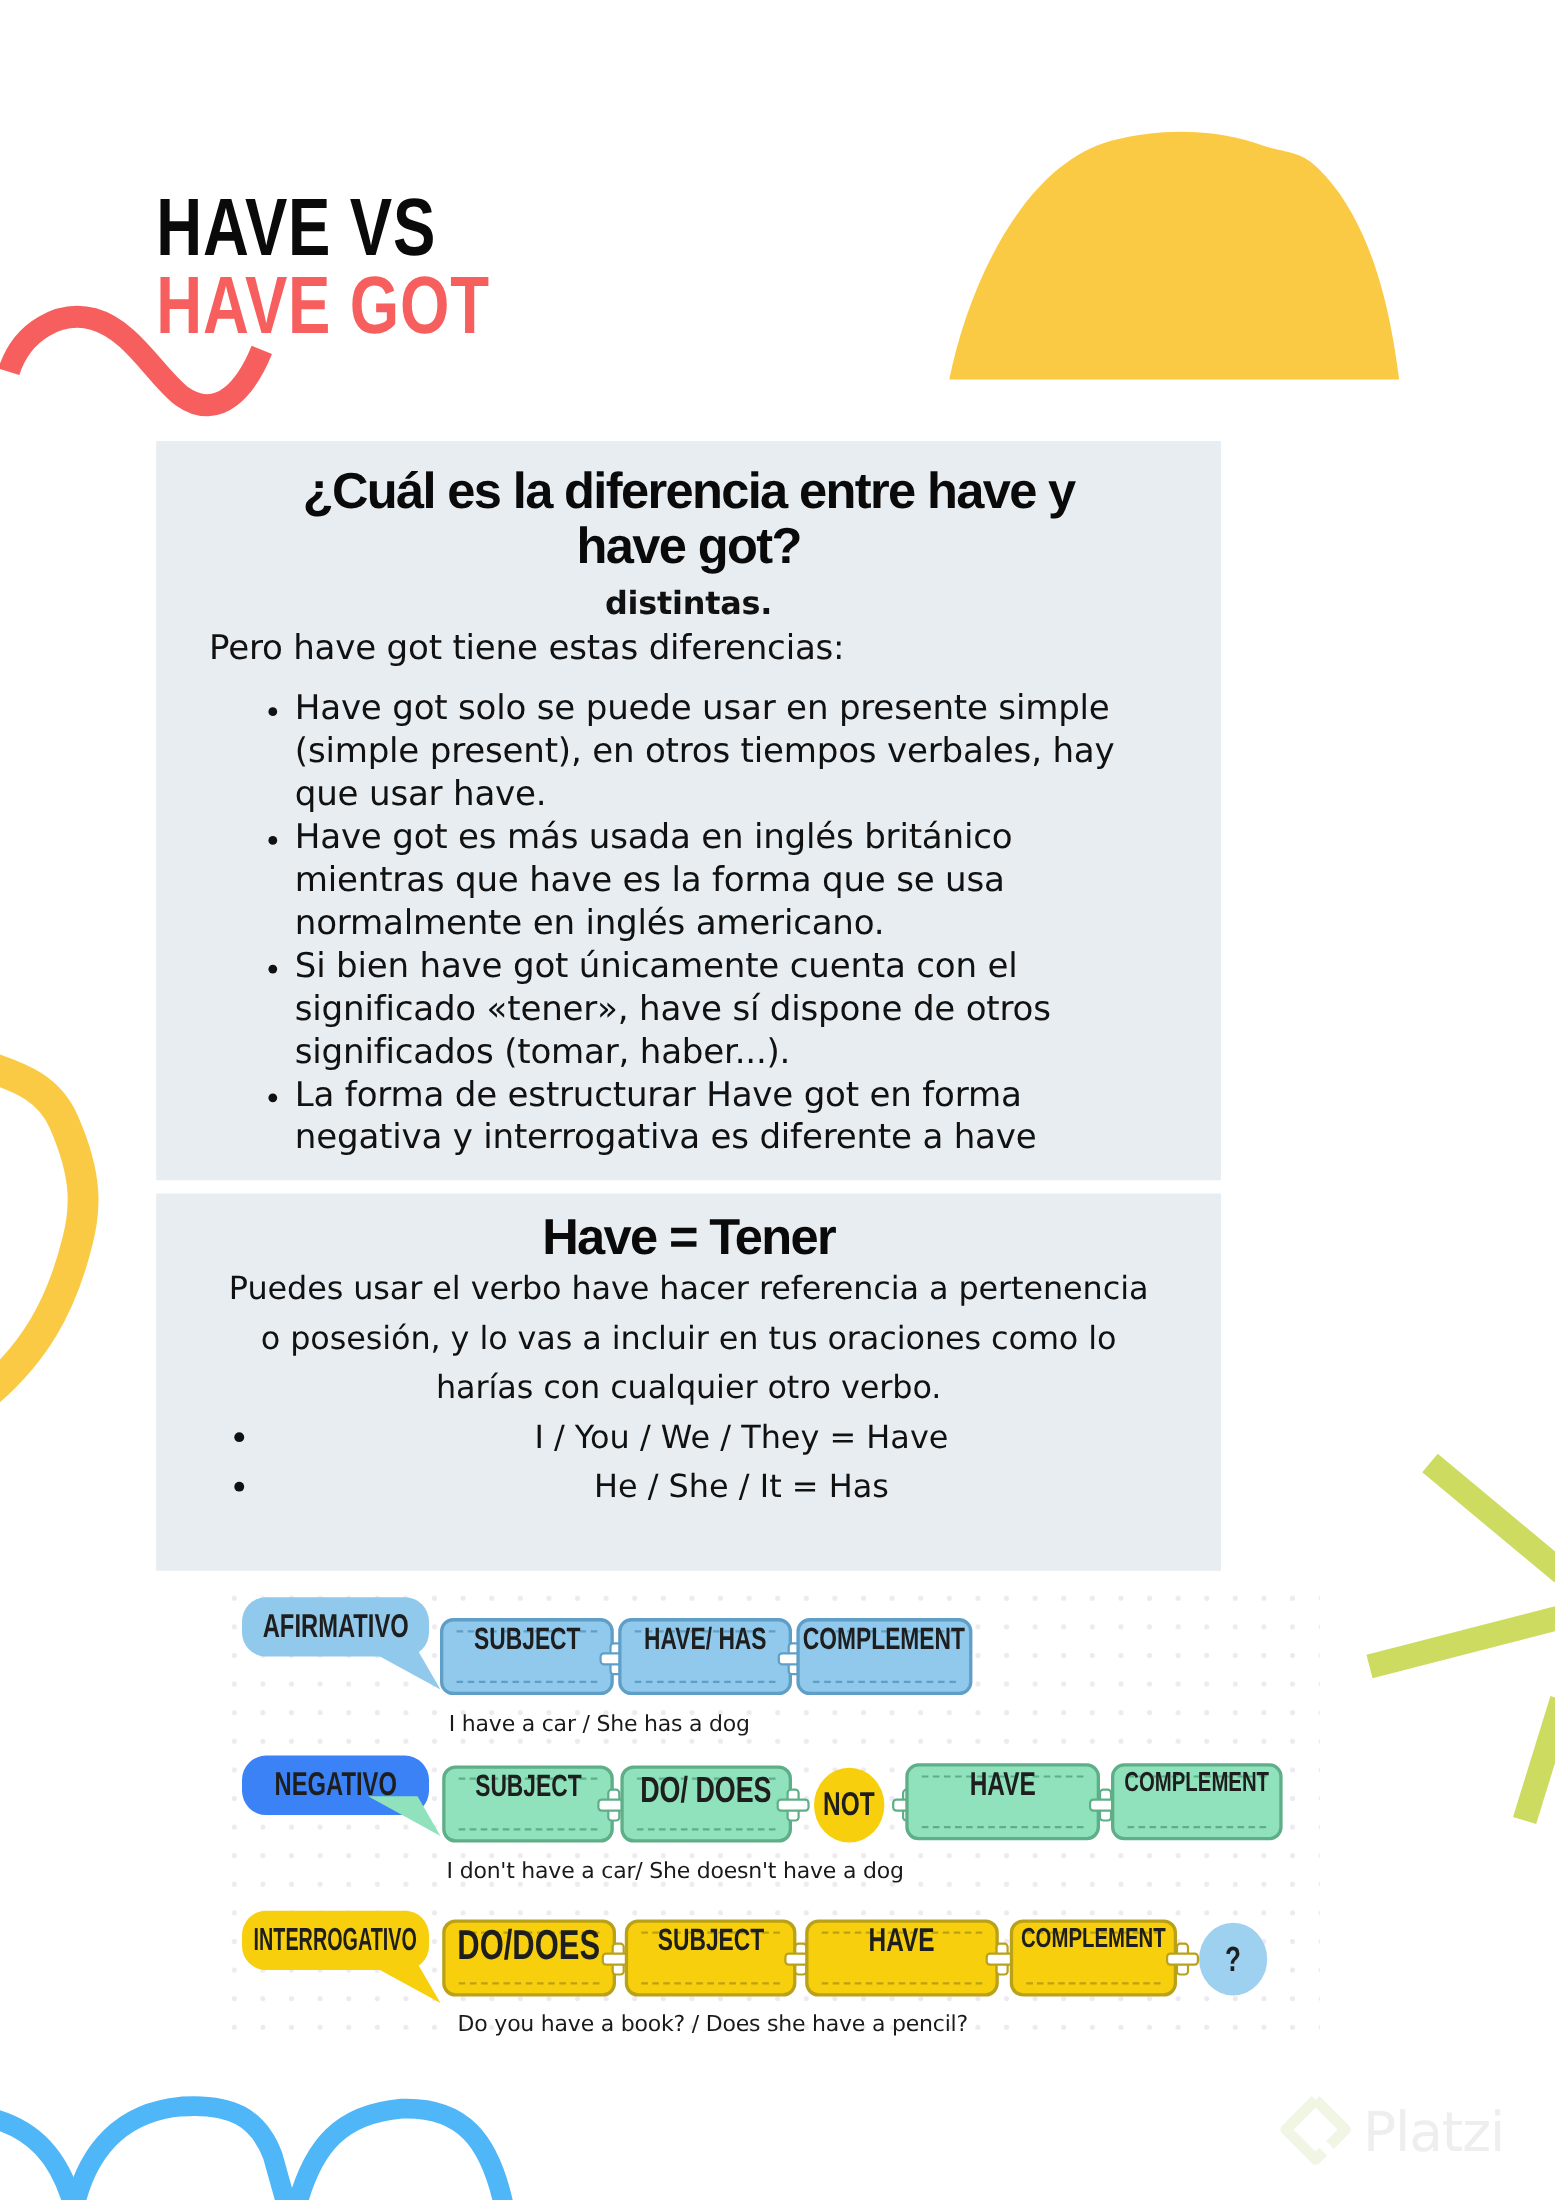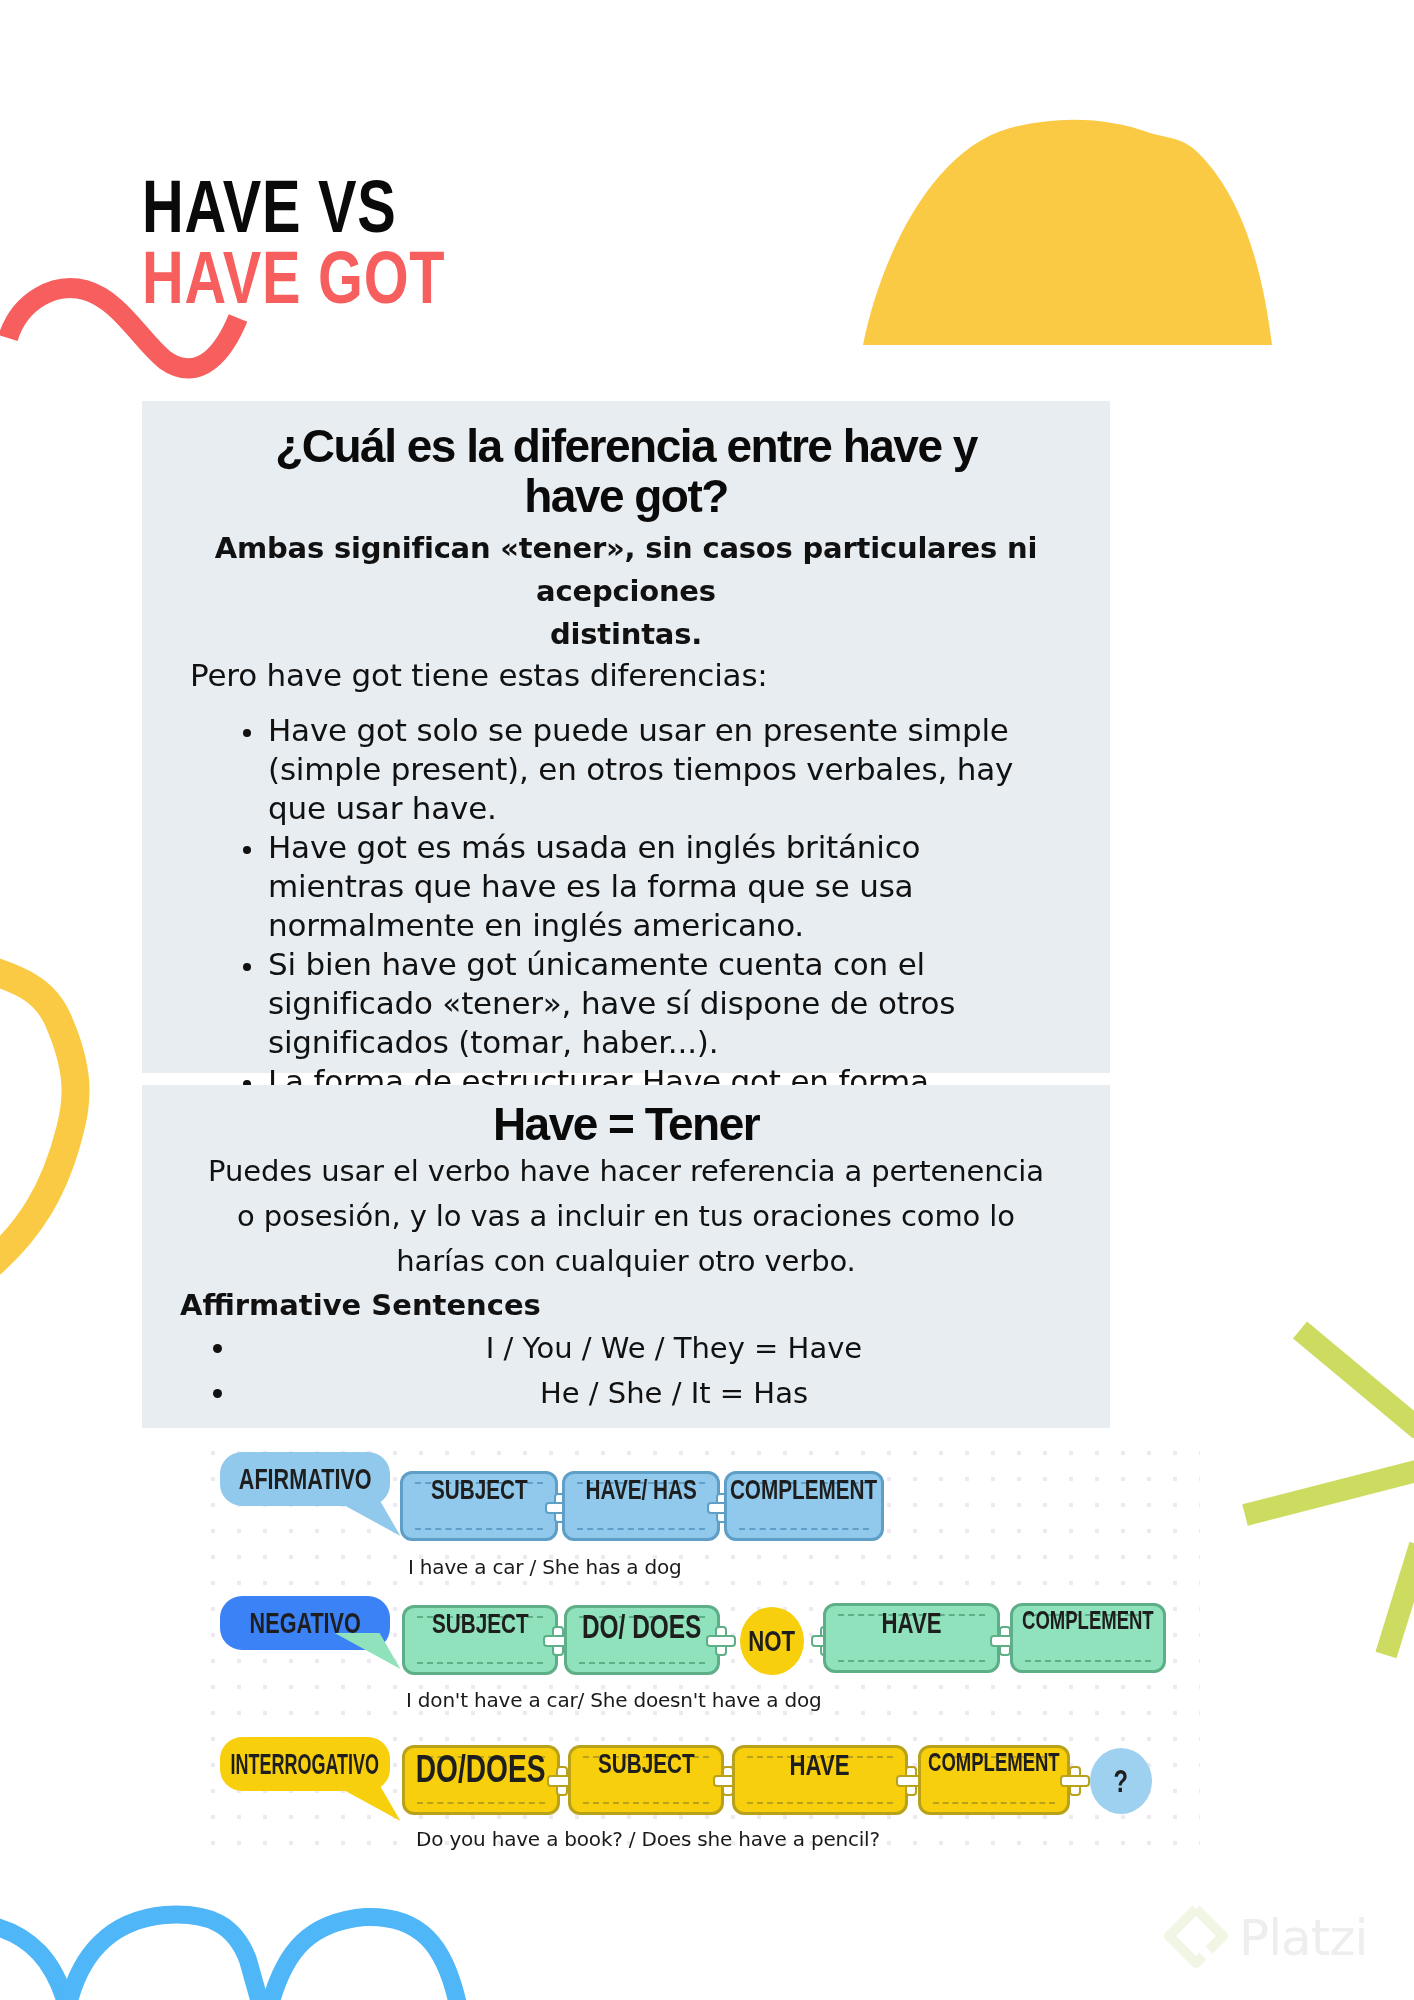--- a/index.html
+++ b/index.html
@@ -138,21 +138,20 @@
 
 <div class="title-line title-1">HAVE VS</div>
 <div class="title-line title-2">HAVE GOT</div>
 
 <section class="panel panel-1">
   <div style="padding-top: 20px;">
     <div class="h2">¿Cuál es la diferencia entre have y</div>
     <div class="h2">have got?</div>
   </div>
   <div style="margin-top: 6px; padding: 0 40px;">
-    <div class="lead">Ambas significan «tener», sin casos particulares ni acepciones</div>
     <div class="lead">distintas.</div>
   </div>
   <div style="padding-left: 48px; padding-right: 40px;">
     <div class="body-text">Pero have got tiene estas diferencias:</div>
     <ul class="bullets">
       <li>Have got solo se puede usar en presente simple (simple present), en otros tiempos verbales, hay que usar have.</li>
       <li>Have got es más usada en inglés británico mientras que have es la forma que se usa normalmente en inglés americano.</li>
       <li>Si bien have got únicamente cuenta con el significado «tener», have sí dispone de otros significados (tomar, haber...).</li>
       <li>La forma de estructurar Have got en forma negativa y interrogativa es diferente a have</li>
     </ul>
@@ -160,21 +159,20 @@
 </section>
 
 <section class="panel panel-2">
   <div style="padding-top: 14px;">
     <div class="h2">Have = Tener</div>
   </div>
   <div style="padding: 0 60px;">
     <div class="centered-para">Puedes usar el verbo have hacer referencia a pertenencia o posesión, y lo vas a incluir en tus oraciones como lo harías con cualquier otro verbo.</div>
   </div>
   <div style="padding-left: 38px;">
-    <div class="subhead">Affirmative Sentences</div>
     <ul class="small-bullets">
       <li>I / You / We / They = Have</li>
       <li>He / She / It = Has</li>
     </ul>
   </div>
 </section>
 
 <div class="diagram"></div>
 
 <div class="bubble" style="left:220px; top:1452px; width:170px; background:#90c9ec;">

